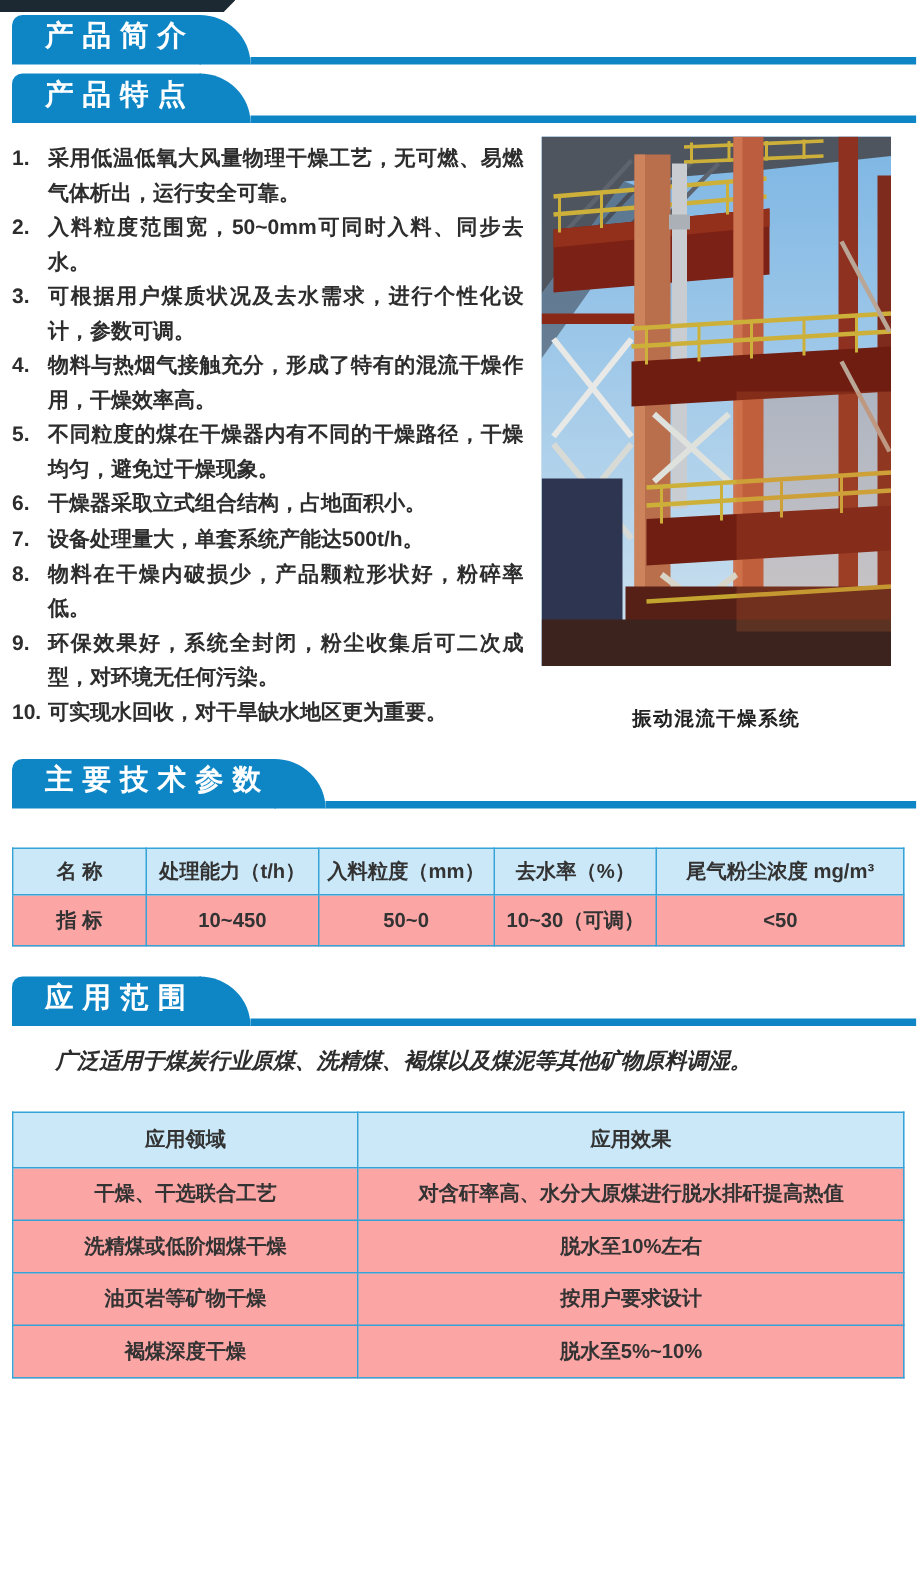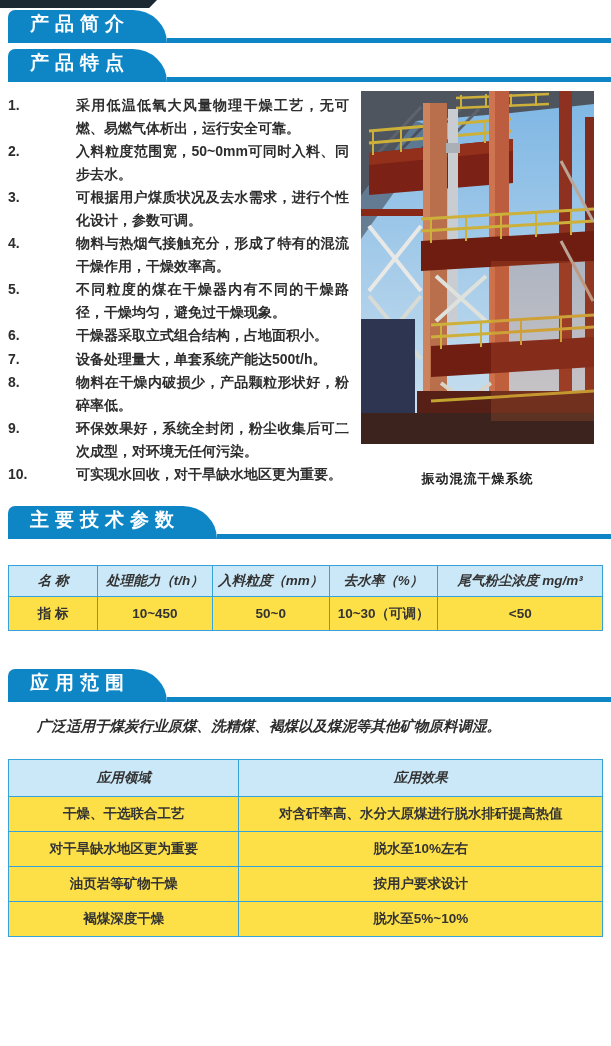--- a/index.html
+++ b/index.html
@@ -9,42 +9,42 @@
   
   .corner-strip{position:absolute;top:0;left:0;width:157px;height:8px;background:#1d2932;
     clip-path:polygon(0 0,100% 0,95% 100%,0 100%);}
 
   
   .section-header{display:flex;align-items:stretch;height:33px;margin-left:8px;margin-right:0;}
   .sh-tab{background:#0e86c6;color:#fff;display:flex;align-items:center;
     padding:0 4px 6px 22px;border-radius:7px 0 0 0;font-size:19px;font-weight:bold;letter-spacing:6px;white-space:nowrap;}
   .sh-curve{width:34px;background:#0e86c6;border-radius:0 100% 0 0;margin-left:-1px;}
   .sh-line{flex:1;align-self:flex-end;height:5px;background:#0e86c6;}
-  .mt10{margin-top:10px}.mt6{margin-top:6px}.mt18{margin-top:18px}.mt30{margin-top:38px}
+  .mt10{margin-top:10px}.mt6{margin-top:6px}.mt18{margin-top:18px}.mt30{margin-top:20px}
 
   .intro-para{margin:9px 8px 0 8px;font-size:15px;line-height:25px;text-align:justify;
     text-indent:2em;font-weight:600;color:#2d2d2d;}
 
   .features-area{display:flex;margin:8px 8px 0 8px;gap:12px;}
   .features-list{list-style:none;margin:0;padding:4px 0 0 0;width:341px;font-size:14px;
     line-height:22.5px;font-weight:600;color:#2d2d2d;}
   .feature-item{display:flex;margin-bottom:1px;}
   .feature-item .num{flex:none;width:24px;}
-  .feature-item .txt{flex:1;text-align:justify;margin-left:44px;}
+  .feature-item .txt{flex:1;text-align:justify;}
 
   .photo-col{width:233px;display:flex;flex-direction:column;align-items:center;}
   .photo{width:233px;height:353px;margin-top:1px;background:#9cc3e2;overflow:hidden;}
   .photo svg{display:block;}
   .photo-caption{margin-top:26px;font-size:13px;font-weight:600;color:#222;letter-spacing:1px;text-align:center;}
 
   table.data-table{border-collapse:collapse;margin:26px 8px 0 8px;width:595px;table-layout:fixed;
     font-size:13.5px;color:#333;}
   table.data-table th,table.data-table td{border:1.5px solid #35a3d8;text-align:center;padding:0 4px;}
-  table.data-table th{background:#cbe8f8;font-weight:bold;height:30px;font-style:italic;}
-  table.data-table td{height:33px;font-weight:600;background:#fde047;}
+  table.data-table th{background:#cbe8f8;font-weight:bold;height:30px;}
+  table.data-table td{height:33px;font-weight:600;background:#fca5a5;}
   table.tech-table{margin-top:26px;}
   table.apps-table{margin-top:22px;}
   table.apps-table th{height:36px;}
   table.apps-table td{height:34px;}
 
   .apps-intro{margin:13px 8px 18px 8px;font-size:14.5px;line-height:22px;text-indent:2em;
     font-weight:600;color:#2d2d2d;font-style:italic;}
 </style>
 </head>
 <body>
@@ -234,21 +234,21 @@
         <th>应用领域</th>
         <th>应用效果</th>
       </tr>
     </thead>
     <tbody>
       <tr>
         <td>干燥、干选联合工艺</td>
         <td>对含矸率高、水分大原煤进行脱水排矸提高热值</td>
       </tr>
       <tr>
-        <td>对干旱缺水地区更为重要</td>
+        <td>洗精煤或低阶烟煤干燥</td>
         <td>脱水至10%左右</td>
       </tr>
       <tr>
         <td>油页岩等矿物干燥</td>
         <td>按用户要求设计</td>
       </tr>
       <tr>
         <td>褐煤深度干燥</td>
         <td>脱水至5%~10%</td>
       </tr>

